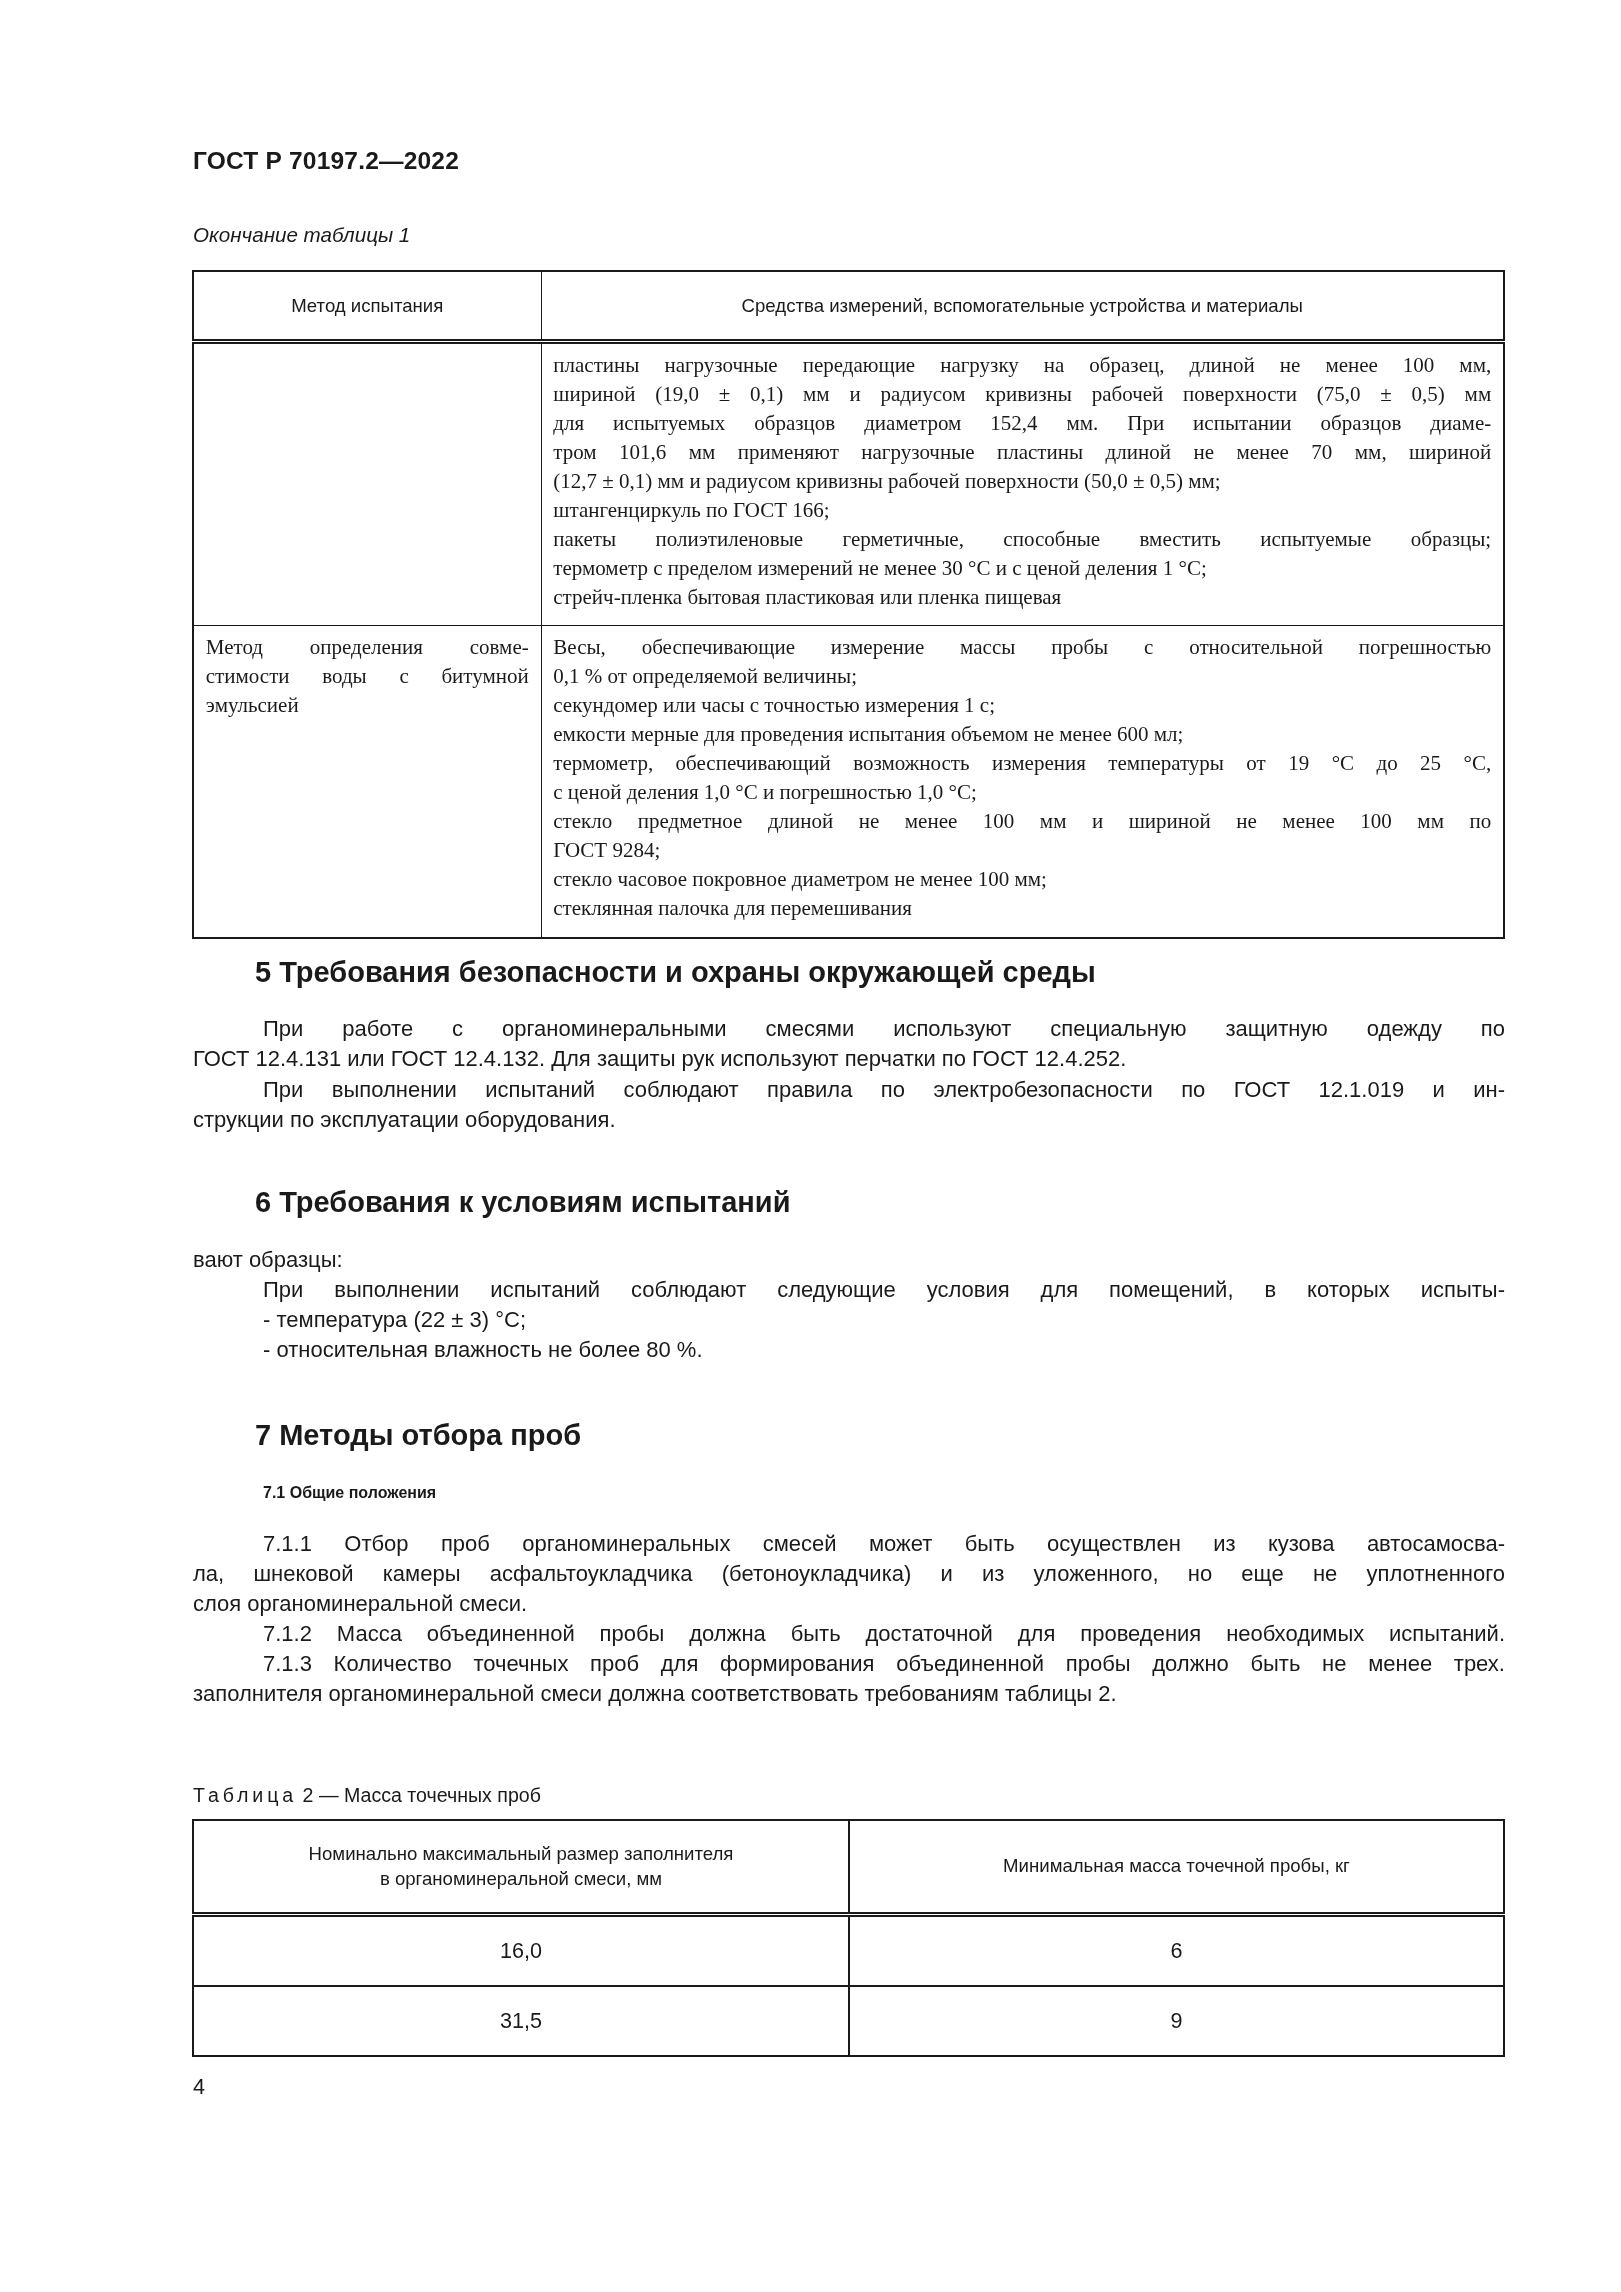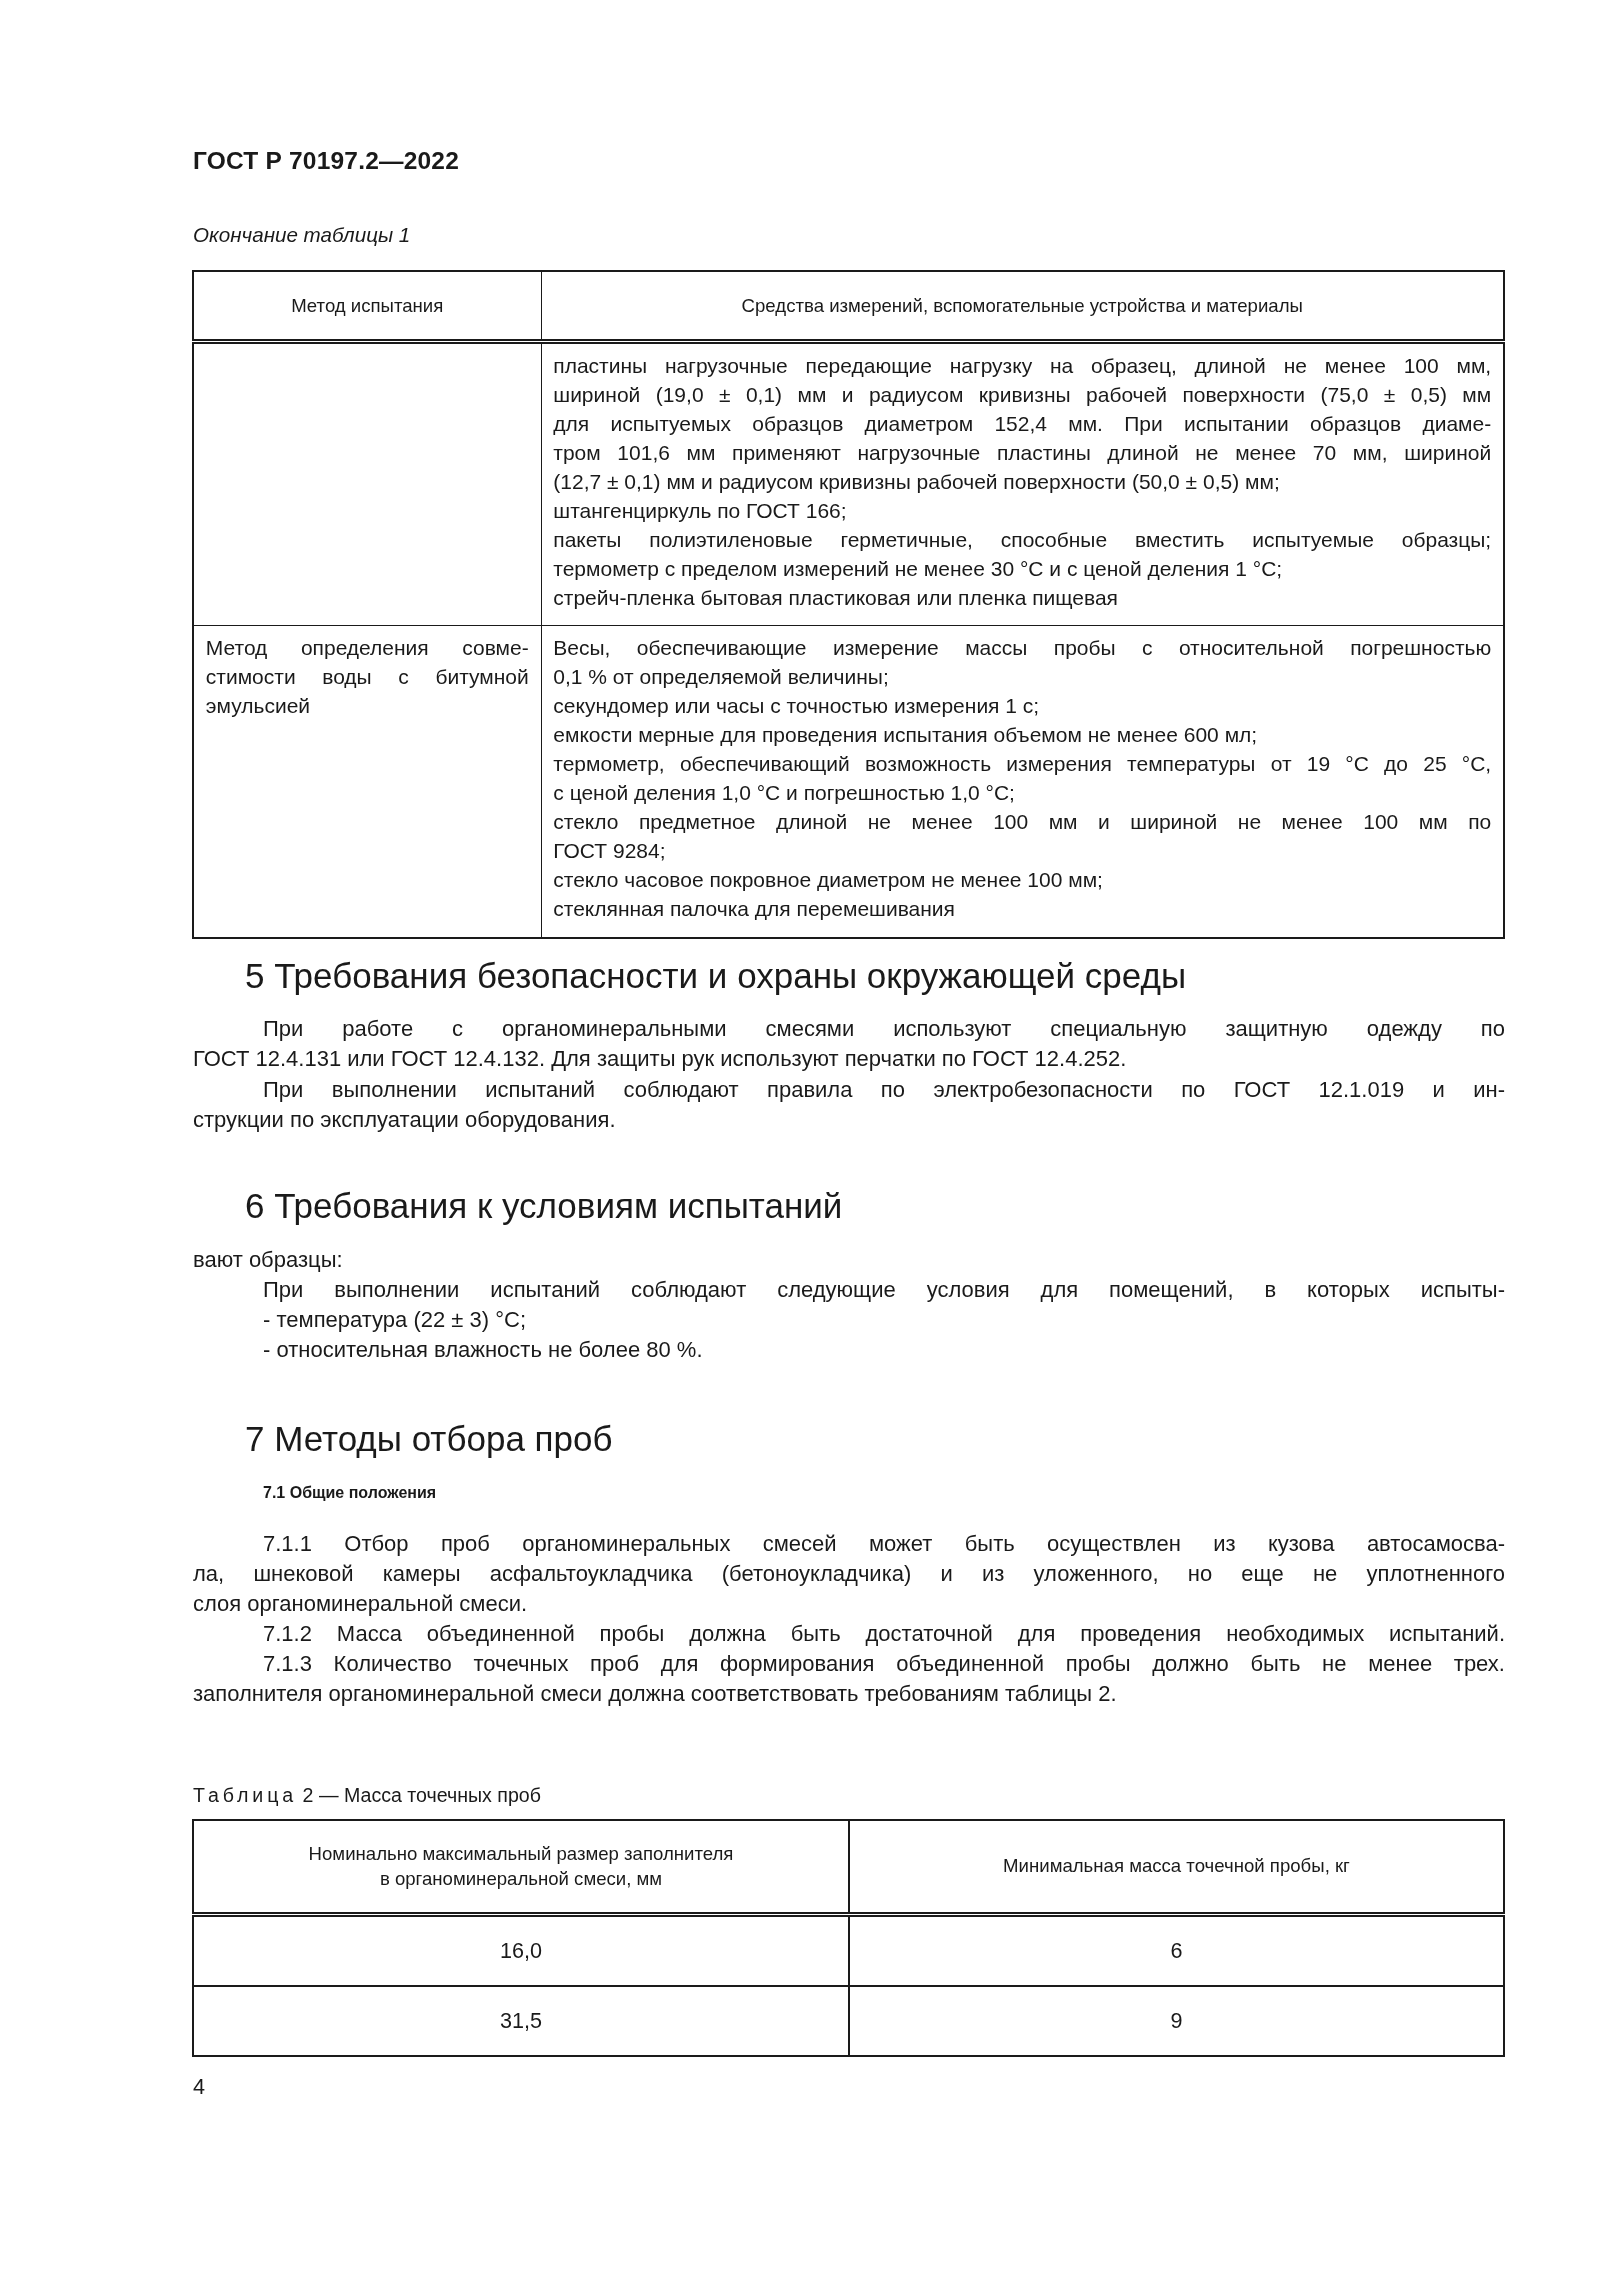--- a/index.html
+++ b/index.html
@@ -7,28 +7,28 @@
          font-family:"Liberation Sans", "DejaVu Sans", sans-serif; color:#1a1a1a; }
   .abs { position:absolute; }
   .doc-code { left:193px; top:147px; font-size:24.5px; font-weight:bold; letter-spacing:0.2px; }
   .cont-caption { left:193px; top:223px; font-size:20.6px; font-style:italic; }
 
   table.t { position:absolute; border-collapse:collapse; table-layout:fixed; }
   table.t td, table.t th { border:1.5px solid #1a1a1a; padding:12px; vertical-align:top; }
   #t1 { left:192px; top:270px; width:1313px; border:2.9px solid #1a1a1a; }
   #t1 th { font-weight:normal; font-size:18.6px; text-align:center; vertical-align:middle;
            height:43px; border-bottom:5.9px double #1a1a1a; }
-  #t1 td { font-size:21px; line-height:29px; padding:6.9px 11.8px 7.8px 11.8px; }
+  #t1 td { font-size:21px; line-height:29px; padding:6.9px 11.8px 7.8px 11.8px;font-family:Liberation Serif, serif; }
   #t1 td.c1 { text-align:justify; }
   #t1 .col1 { width:348px; }
 
   .line { display:block; }
   .just { text-align:justify; text-align-last:justify; }
 
-  .h2 { font-size:35px; font-weight:normal; left:245px; }
+  .h2 { font-size:29px; font-weight:bold; left:255px; }
   .h3 { font-size:16px; font-weight:bold; left:263px; }
   .para { position:absolute; left:193px; width:1312px; font-size:22px; line-height:30px; }
   .para .l { display:block; }
   .para .ind { padding-left:70px; }
   .para .j { text-align:justify; text-align-last:justify; }
 
   .tcap { left:193px; top:1784px; font-size:19.6px; }
   .tcap .spaced { letter-spacing:3.9px; }
 
   #t2 { left:192px; top:1819px; width:1313px; border:2.9px solid #1a1a1a; }

